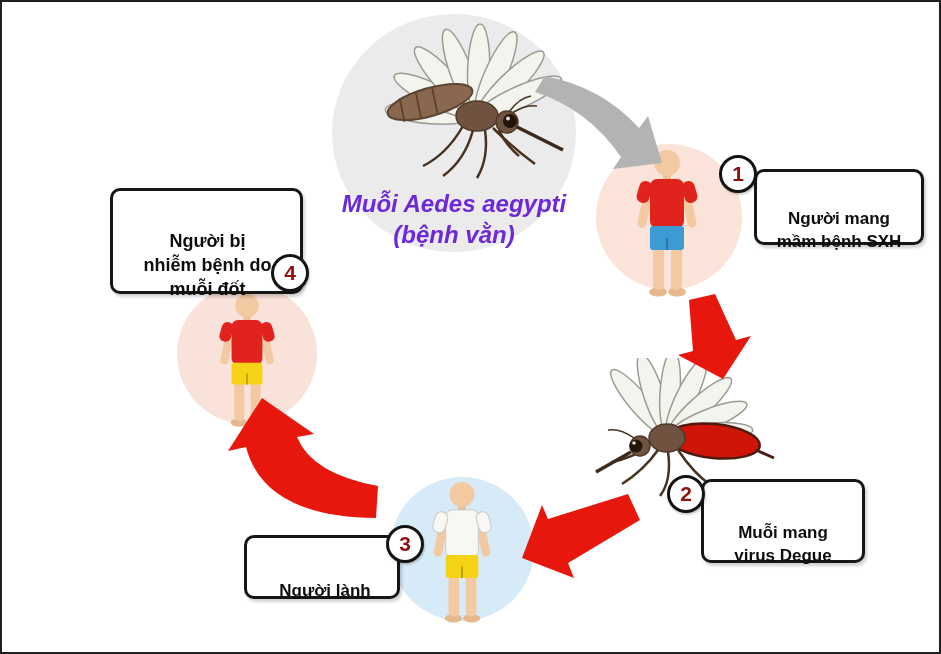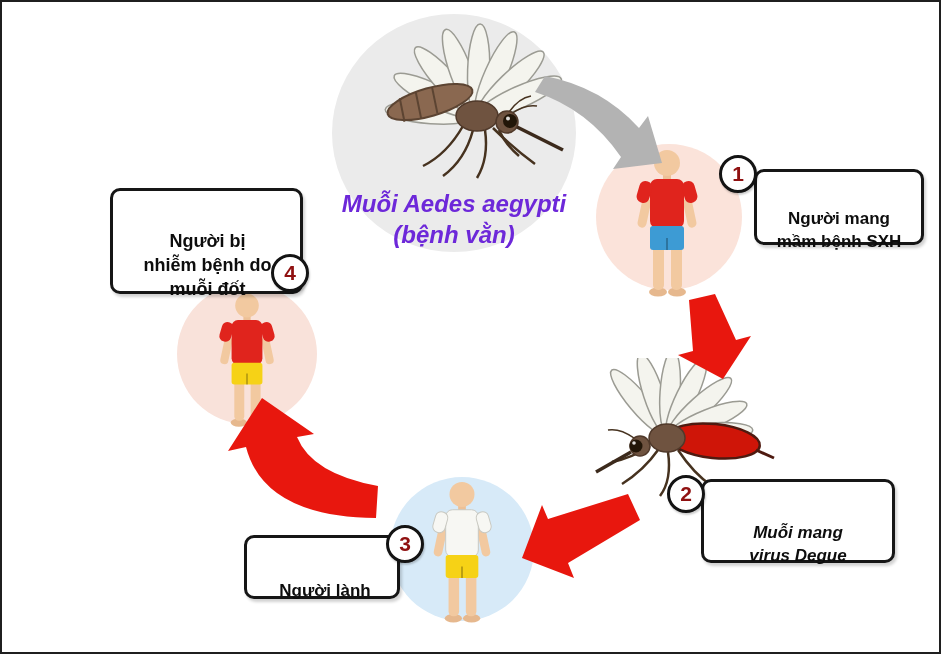--- a/index.html
+++ b/index.html
@@ -19,21 +19,21 @@
 
   .caption { position:absolute; left:302px; top:186px; width:300px; text-align:center; z-index:2;
              color:#6d28d9; font-style:italic; font-weight:bold; font-size:24px; line-height:1.3; }
 
   .label-box { position:absolute; z-index:4; background:#ffffff; border:3px solid #161616; border-radius:10px;
                display:flex; align-items:center; justify-content:center; text-align:center;
                font-weight:bold; font-size:17px; color:#0d0d0d; line-height:1.35;
                box-shadow:2px 3px 3px rgba(0,0,0,0.18); padding:6px 10px; }
   .label-box span { white-space:pre-line;margin-top:48px; }
   .box1 { left:752px; top:167px; width:170px; height:76px; }
-  .box2 { left:699px; top:477px; width:194px; height:84px;font-style:italic; }
+  .box2 { left:699px; top:477px; width:164px; height:84px; }
   .box3 { left:242px; top:533px; width:156px; height:64px;padding-left:16px; }
   .box4 { left:108px; top:186px; width:193px; height:106px; font-size:18px;padding-left:12px; }
 
   .badge { position:absolute; z-index:5; width:38px; height:38px; border-radius:50%;
            background:#fff; border:3px solid #131313; display:flex; align-items:center; justify-content:center;
            font-weight:bold; font-size:21px; color:#8f1010; box-shadow:1px 2px 2px rgba(0,0,0,0.2); }
   .b1 { left:717px; top:153px; }
   .b2 { left:665px; top:473px; }
   .b3 { left:384px; top:523px; }
   .b4 { left:269px; top:252px; }

